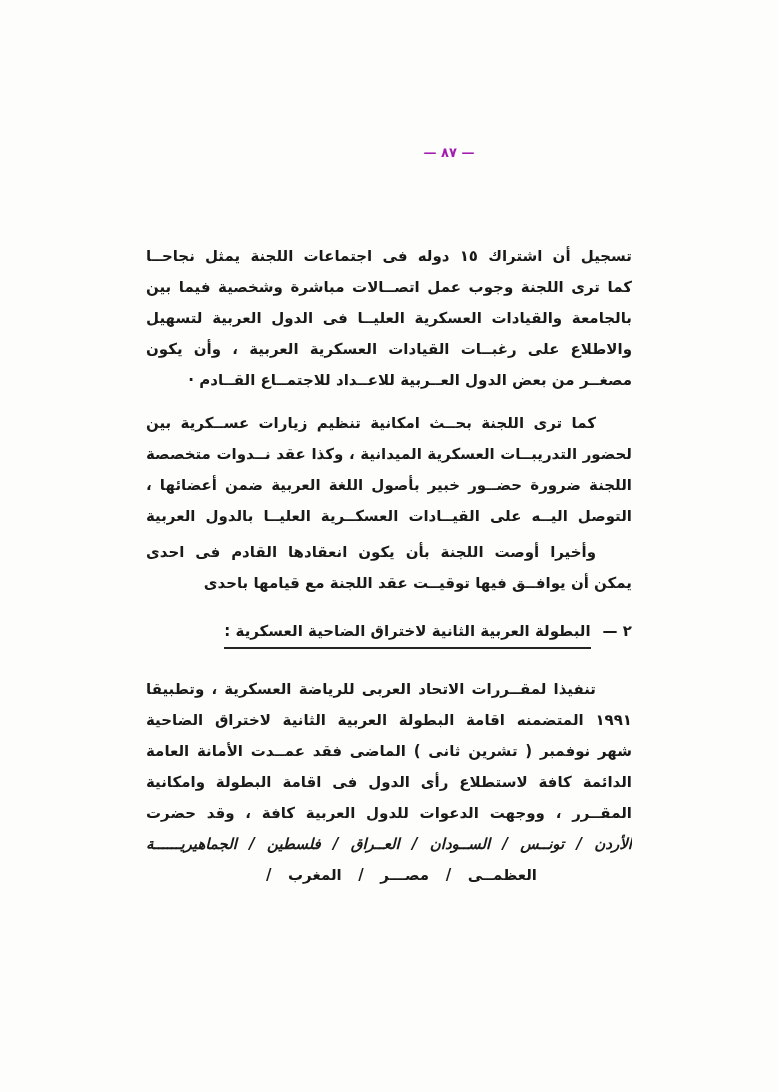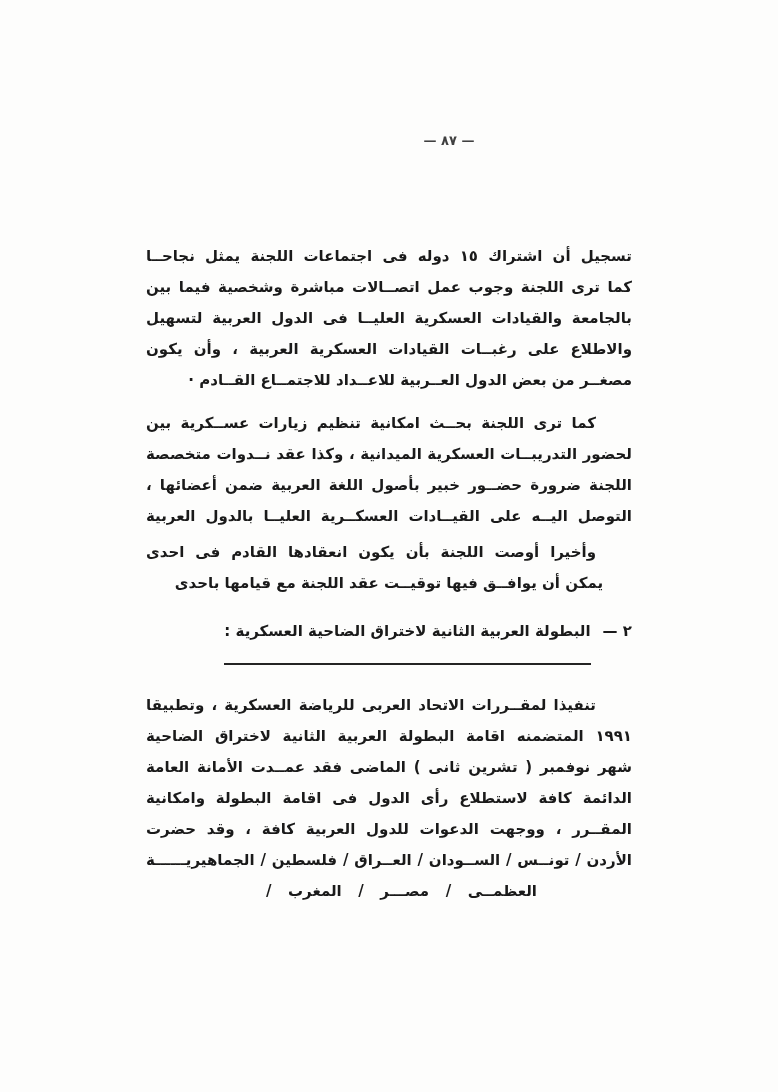--- a/index.html
+++ b/index.html
@@ -11,29 +11,29 @@
     position: relative;
     width: 778px;
     height: 1092px;
     background: #fdfdfc;
     font-family: "DejaVu Sans", sans-serif;
     color: #191919;
     overflow: hidden;
   }
   .page-number {
     position: absolute;
-    top: 133px;
+    top: 145px;
     left: 404px;
     width: 90px;
     direction: rtl;
     text-align: center;
     font-size: 13px;
     font-weight: bold;
     letter-spacing: 2px;
-    color: #404040;
+    color: #a21caf;
   }
   .body-block {
     position: absolute;
     top: 241px;
     right: 146px;
     width: 486px;
     direction: rtl;
     font-size: 15px;
     font-weight: bold;
     line-height: 31px;
@@ -41,44 +41,45 @@
   }
   .para { margin: 0; }
   .line {
     text-align: justify;
     text-align-last: justify;
     height: 31px;
     overflow: hidden;
   }
   .line.indent { padding-right: 36px; }
   .line.end {
-    text-align: center;
+    text-align: right;
     text-align-last: right;
   }
   .p2 { margin-top: 12px; }
   .p3 { margin-top: 5px; }
   .p4 { margin-top: 25px; }
   .section-heading {
     margin-top: 20px;
     display: flex;
     gap: 12px;
     align-items: flex-start;
     line-height: 24px;
   }
   .section-heading .heading-number {
     white-space: nowrap;
     letter-spacing: 1px;
   }
   .section-heading .heading-title {
     border-bottom: 2px solid #242424;
-    padding-bottom: 20px;
+    padding-bottom: 4px;
   }
   .line.countries {
     text-align: justify;
     text-align-last: justify;
+    font-style: italic;
   }
   .line.countries-end {
     padding-right: 95px;
     padding-left: 120px;
     text-align: justify;
     text-align-last: justify;
   }
 </style>
 </head>
 <body>

